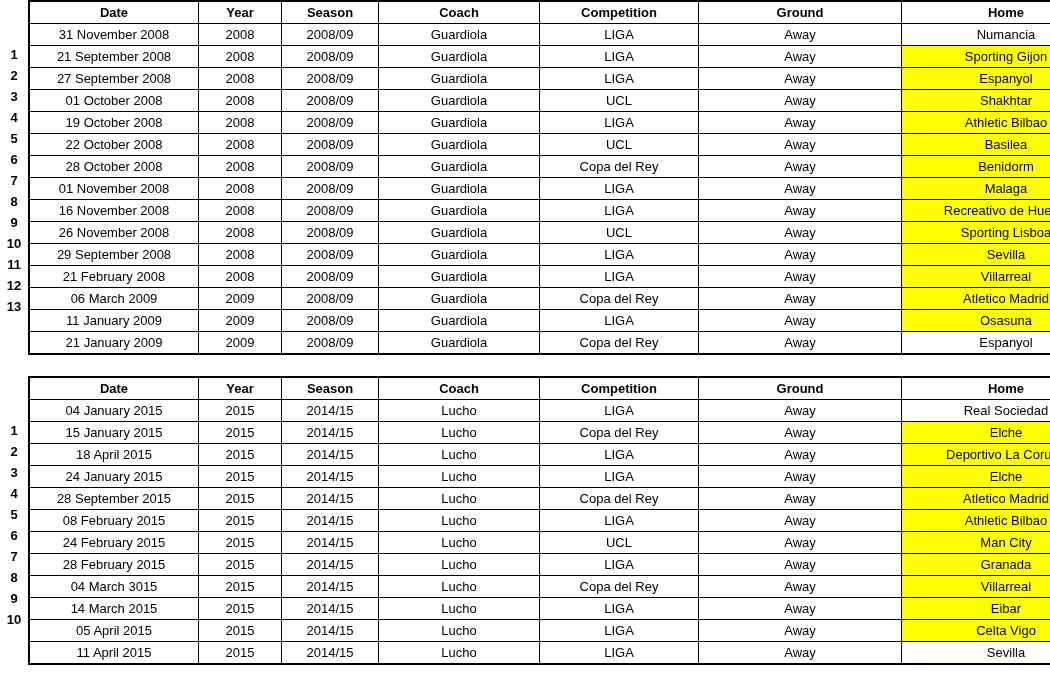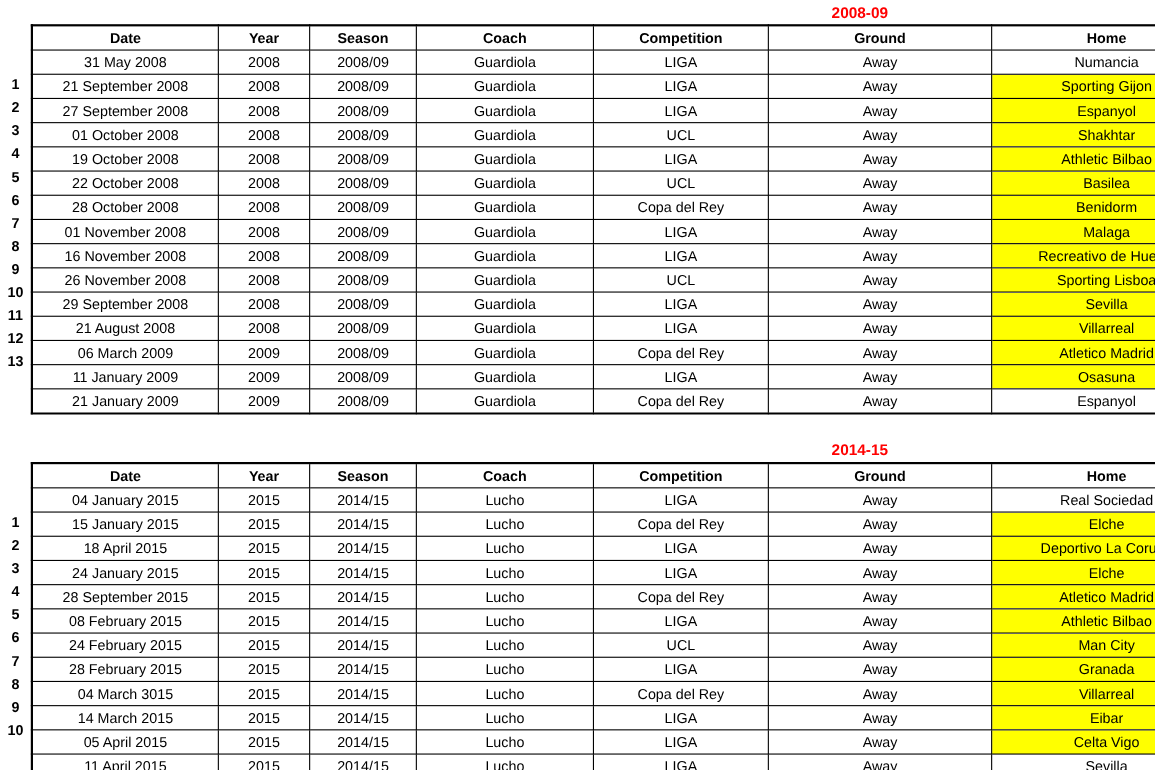--- a/index.html
+++ b/index.html
@@ -102,33 +102,20 @@
   .gut-title { height: 22px; }
   .gut-head { height: 23px; }
 </style>
 </head>
 <body>
 
 <div class="sheet">
   <table class="outer">
     <tbody id="sheet-body">
         <tr>
-          <td class="leftcol gut-title"></td>
-          <td class="rightcol">
-            <table class="grid" style="width: 1022px;">
-              <tbody>
-                <tr class="title-row">
-                  <td style="width: 628px;"></td>
-                  <td style="width: 394px; text-align: left; padding-left: 100px;">2008-09</td>
-                </tr>
-              </tbody>
-            </table>
-          </td>
-        </tr>
-        <tr>
           <td class="leftcol">
             <table class="grid" style="width: 28px;">
               <tbody>
                 <tr>
                   <td class="gutter gut-head"></td>
                 </tr>
                 <tr>
                   <td class="gutter gut-cell"></td>
                 </tr>
                 <tr>
@@ -182,21 +169,21 @@
                 <tr>
                   <th class="c-date">Date</th>
                   <th class="c-year">Year</th>
                   <th class="c-season">Season</th>
                   <th class="c-coach">Coach</th>
                   <th class="c-comp">Competition</th>
                   <th class="c-ground">Ground</th>
                   <th class="c-home home-cell">Home</th>
                 </tr>
                 <tr>
-                  <td class="c-date">31 May 2008</td>
+                  <td class="c-date">31 November 2008</td>
                   <td class="c-year">2008</td>
                   <td class="c-season">2008/09</td>
                   <td class="c-coach">Guardiola</td>
                   <td class="c-comp">LIGA</td>
                   <td class="c-ground">Away</td>
                   <td class="c-home home-cell">Numancia</td>
                 </tr>
                 <tr>
                   <td class="c-date">21 September 2008</td>
                   <td class="c-year">2008</td>
@@ -281,21 +268,21 @@
                 <tr>
                   <td class="c-date">29 September 2008</td>
                   <td class="c-year">2008</td>
                   <td class="c-season">2008/09</td>
                   <td class="c-coach">Guardiola</td>
                   <td class="c-comp">LIGA</td>
                   <td class="c-ground">Away</td>
                   <td class="c-home home-cell hl">Sevilla</td>
                 </tr>
                 <tr>
-                  <td class="c-date">21 August 2008</td>
+                  <td class="c-date">21 February 2008</td>
                   <td class="c-year">2008</td>
                   <td class="c-season">2008/09</td>
                   <td class="c-coach">Guardiola</td>
                   <td class="c-comp">LIGA</td>
                   <td class="c-ground">Away</td>
                   <td class="c-home home-cell hl">Villarreal</td>
                 </tr>
                 <tr>
                   <td class="c-date">06 March 2009</td>
                   <td class="c-year">2009</td>
@@ -325,33 +312,20 @@
                 </tr>
               </tbody>
             </table>
           </td>
         </tr>
         <tr class="gap">
           <td></td>
           <td></td>
         </tr>
         <tr>
-          <td class="leftcol gut-title"></td>
-          <td class="rightcol">
-            <table class="grid" style="width: 1022px;">
-              <tbody>
-                <tr class="title-row">
-                  <td style="width: 628px;"></td>
-                  <td style="width: 394px; text-align: left; padding-left: 100px;">2014-15</td>
-                </tr>
-              </tbody>
-            </table>
-          </td>
-        </tr>
-        <tr>
           <td class="leftcol">
             <table class="grid" style="width: 28px;">
               <tbody>
                 <tr>
                   <td class="gutter gut-head"></td>
                 </tr>
                 <tr>
                   <td class="gutter gut-cell"></td>
                 </tr>
                 <tr>

